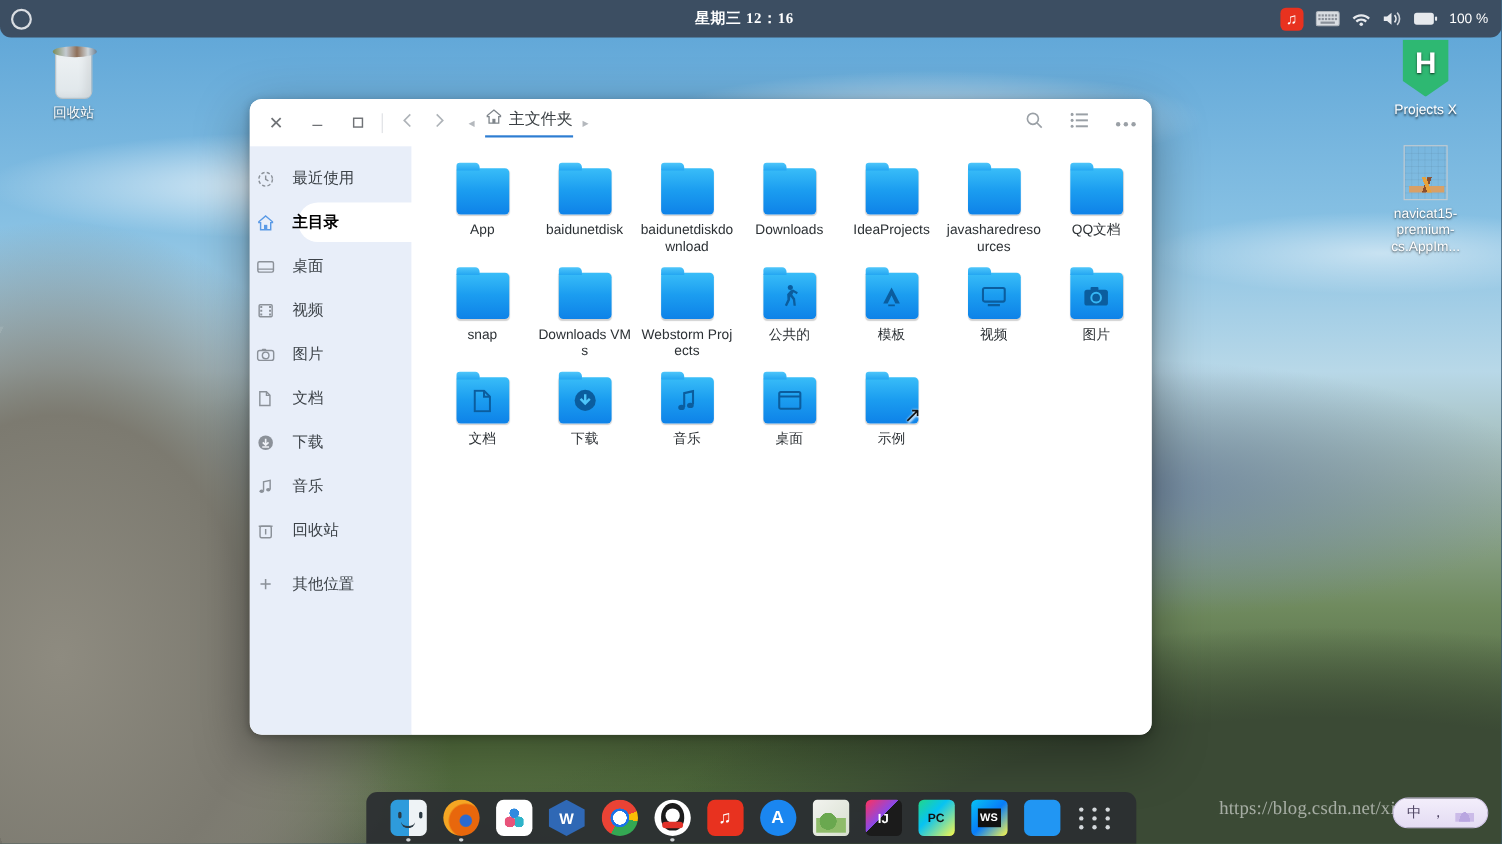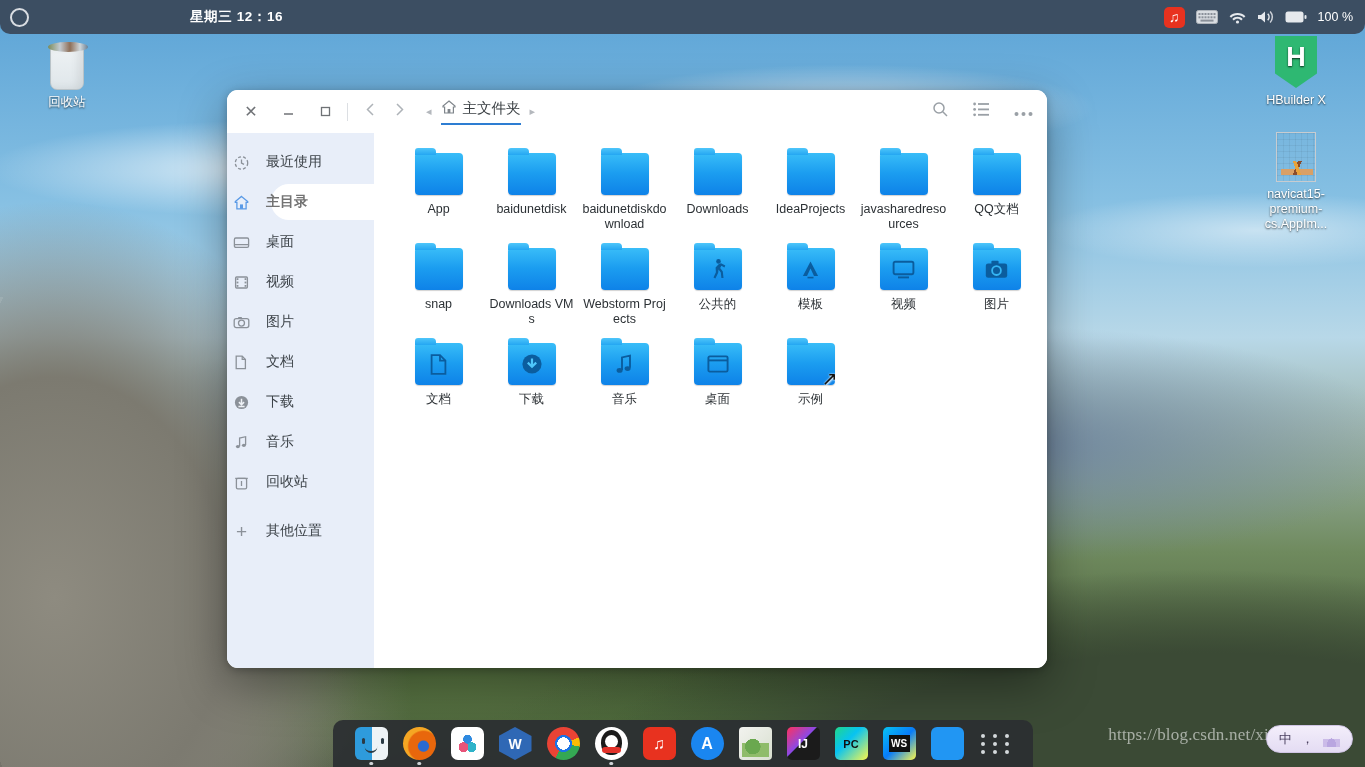--- a/index.html
+++ b/index.html
@@ -57,21 +57,21 @@
   
   #topbar {
     position:absolute; top:0; left:0; right:0; height:34px;
     background: rgba(57,71,88,.92);
     border-radius: 0 0 10px 10px;
     display:flex; align-items:center;
     color:#fff; font-size:13px;
     z-index: 60;
   }
   #topbar .tb-left { display:flex; align-items:center; padding-left:10px; width:190px; }
-  #topbar .tb-center { flex:1; display:flex; align-items:center; justify-content:flex-start; }
+  #topbar .tb-center { flex:1; display:flex; align-items:center; justify-content:center;font-family:Liberation Serif, serif; }
   #topbar .tb-right { display:flex; align-items:center; gap:11px; padding-right:12px; }
   .activities-dot {
     width:19px; height:19px; border-radius:50%;
     border:2px solid #d9dde2;
   }
   .clock { font-size:13.5px; font-weight:bold; letter-spacing:.6px; color:#fff; }
   .tray-netease {
     width:21px;height:21px;border-radius:5px;background:#e8321f;
     display:flex;align-items:center;justify-content:center;
     color:#fff;font-size:14px;font-weight:bold;
@@ -169,21 +169,21 @@
     position:relative;
     flex:0 0 147px;
   }
   .side-item {
     height:40px; display:flex; align-items:center;
     padding-left:6px; gap:16px;
     font-size:14px; color:#3c4248;
     position:relative; z-index:2;
   }
   .side-item .sico { width:17px;height:17px;display:flex;align-items:center;justify-content:center;color:#8b9199;flex:0 0 17px;}
-  .side-item.active { color:#737373; font-weight:bold; }
+  .side-item.active { color:#000000; font-weight:bold; }
   .side-item.active .sico { color:#5a9ae6; }
   .side-item.active::before{
     content:""; position:absolute; left:44px; right:-8px; top:2px; bottom:2px;
     background:#fff; border-radius:19px 0 0 19px; z-index:-1;
   }
   .side-plus { font-size:19px; color:#8b9199; line-height:1; }
   .side-gap { height:9px; }
 
   
   #fm-main { flex:1; background:#fff; padding:14px 16px 0 18px; overflow:hidden; }
@@ -353,21 +353,21 @@
   <div class="glyph">
       <div class="trash-can"></div>
     </div>
   <div class="cap">回收站</div>
 </div>
 
 <div class="desk-icon" id="icon-hbuilder">
   <div class="glyph">
     <div class="hb-logo">H</div>
   </div>
-  <div class="cap">HBuilder X</div>
+  <div class="cap">Projects X</div>
 </div>
 
 <div class="desk-icon" id="icon-navicat">
   <div class="glyph">
       <div class="nav-doc"></div>
     </div>
   <div class="cap">navicat15-premium-cs.AppIm...</div>
 </div>
 
 <div id="fmwin">

